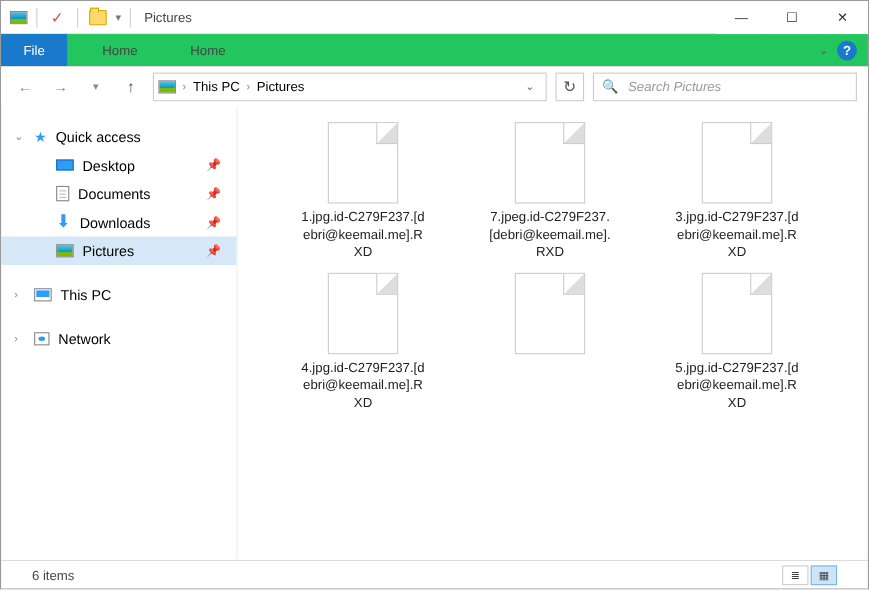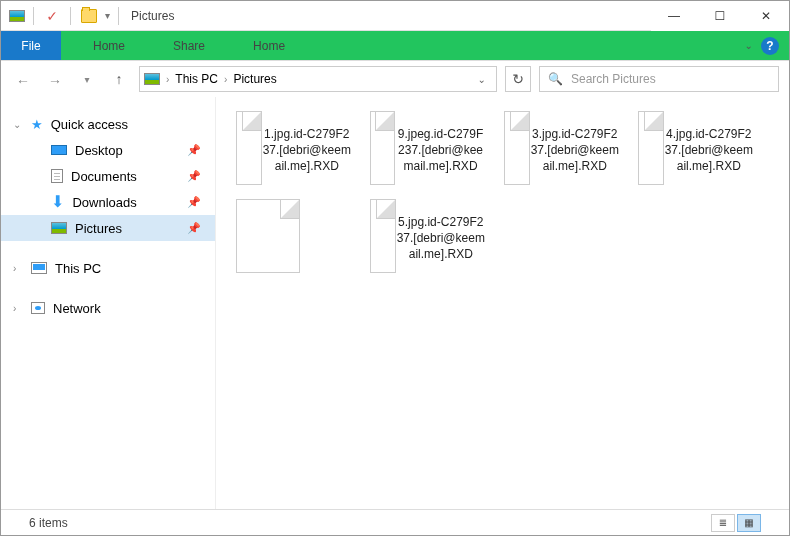--- a/index.html
+++ b/index.html
@@ -31,21 +31,21 @@
 
 .addr-row { height: 36px; display:flex; align-items:center; gap:8px; padding:0 10px; background:#fff; }
 .nav-btn { width:24px; height:24px; display:flex; align-items:center; justify-content:center; color:#888; font-size:14px; }
 .nav-btn.enabled { color:#555; }
 .addr-box { flex:1; height:26px; border:1px solid #ccc; display:flex; align-items:center; padding:0 4px; font-size:12px; gap:6px; }
 .addr-icon { width:16px; height:12px; background: linear-gradient(#5bc0de,#0099cc 60%,#7fba00 60%); border:1px solid #888; }
 .addr-sep { color:#888; font-size:10px; }
 .addr-caret { margin-left:auto; color:#666; font-size:10px; padding:0 6px; }
 .refresh { width:26px; height:26px; border:1px solid #ccc; display:flex; align-items:center; justify-content:center; font-size:14px; color:#555; }
 .search-box { width:240px; height:26px; border:1px solid #ccc; display:flex; align-items:center; padding:0 8px; color:#888; font-size:12px; gap:8px; }
-.search-box input { border:none; outline:none; font-size:12px; flex:1; color:#c2410c; }
+.search-box input { border:none; outline:none; font-size:12px; flex:1; color:#c2410c;font-style:italic; }
 .search-box input::placeholder { color:#999; }
 
 
 .main { flex:1; display:flex; min-height:0; }
 .sidebar { width:215px; border-right:1px solid #eee; padding-top:14px; font-size:13px; }
 .side-item { display:flex; align-items:center; height:26px; padding-left:30px; gap:8px; position:relative; }
 .side-item.indent { padding-left:50px; }
 .side-item.selected { background:#d6e8f7; }
 .side-item .pin { margin-left:auto; margin-right:14px; color:#888; font-size:11px; }
 .tree-caret { position:absolute; left:12px; color:#888; font-size:10px; }
@@ -57,21 +57,21 @@
 .i-down { color:#2e9df7; font-size:16px; line-height:1; }
 .i-pic { width:16px; height:12px; background: linear-gradient(#5bc0de,#0099cc 60%,#7fba00 60%); border:1px solid #888; }
 .i-pc { width:16px; height:12px; background:#fff; border:1px solid #888; position:relative; }
 .i-pc::after { content:""; position:absolute; left:1px; top:1px; right:1px; height:6px; background:#2e9df7; }
 .i-net { width:14px; height:12px; border:1px solid #888; background:#fff; position:relative; }
 .i-net::after { content:""; position:absolute; left:3px; top:3px; right:3px; bottom:3px; background:#2e9df7; border-radius:50%; }
 
 
 .content { flex:1; overflow:auto; padding:14px 10px 10px 20px; }
 .file-grid { display:flex; flex-wrap:wrap; gap:10px 18px; align-content:flex-start; }
-.file-item { width:116px; display:flex; align-items:center; font-size:12px; text-align:center; line-height:1.35; }
+.file-item { width:116px; display:flex; flex-direction:column; align-items:center; font-size:12px; text-align:center; line-height:1.35;margin-left:36px; }
 .file-thumb { width:64px; height:74px; background:#fff; border:1px solid #ccc; position:relative; margin-bottom:4px; }
 .file-thumb::before { content:""; position:absolute; top:0; right:0; width:18px; height:18px; background:linear-gradient(135deg,#fff 48%,#ddd 52%); border-left:1px solid #ccc; border-bottom:1px solid #ccc; }
 .file-name { word-break: break-all; color:#222; }
 
 
 .status { height:26px; border-top:1px solid #ddd; display:flex; align-items:center; font-size:12px; color:#444; padding:0 28px; }
 .status-right { margin-left:auto; display:flex; gap:2px; }
 .view-btn { width:24px; height:18px; border:1px solid #ccc; display:flex; align-items:center; justify-content:center; font-size:10px; background:#fff; }
 .view-btn.active { background:#cce4f7; border-color:#7ab6e8; }
 .main, .status, .addr-row, .ribbon, .titlebar { position:relative; z-index:1; }
@@ -99,21 +99,20 @@
     <div class="titlebar-buttons">
       <div class="tb-btn">—</div>
       <div class="tb-btn">☐</div>
       <div class="tb-btn tb-close">✕</div>
     </div>
   </div>
 
   <div class="ribbon">
     <div class="ribbon-file">File</div>
     <div class="ribbon-tab">Home</div>
-    <div class="ribbon-tab">Share</div>
     <div class="ribbon-tab">Home</div>
     <div class="ribbon-spacer"></div>
     <div class="ribbon-right">
       <span class="caret">⌄</span>
       <div class="help-icon">?</div>
     </div>
   </div>
 
   <div class="addr-row">
     <div class="nav-btn">←</div>
@@ -177,21 +176,21 @@
     </div>
 
     <div class="content">
       <div class="file-grid" id="file-grid">
           <div class="file-item">
             <div class="file-thumb"></div>
             <div class="file-name">1.jpg.id-C279F237.[debri@keemail.me].RXD</div>
           </div>
           <div class="file-item">
             <div class="file-thumb"></div>
-            <div class="file-name">9.jpeg.id-C279F237.[debri@keemail.me].RXD</div>
+            <div class="file-name">7.jpeg.id-C279F237.[debri@keemail.me].RXD</div>
           </div>
           <div class="file-item">
             <div class="file-thumb"></div>
             <div class="file-name">3.jpg.id-C279F237.[debri@keemail.me].RXD</div>
           </div>
           <div class="file-item">
             <div class="file-thumb"></div>
             <div class="file-name">4.jpg.id-C279F237.[debri@keemail.me].RXD</div>
           </div>
           <div class="file-item">

